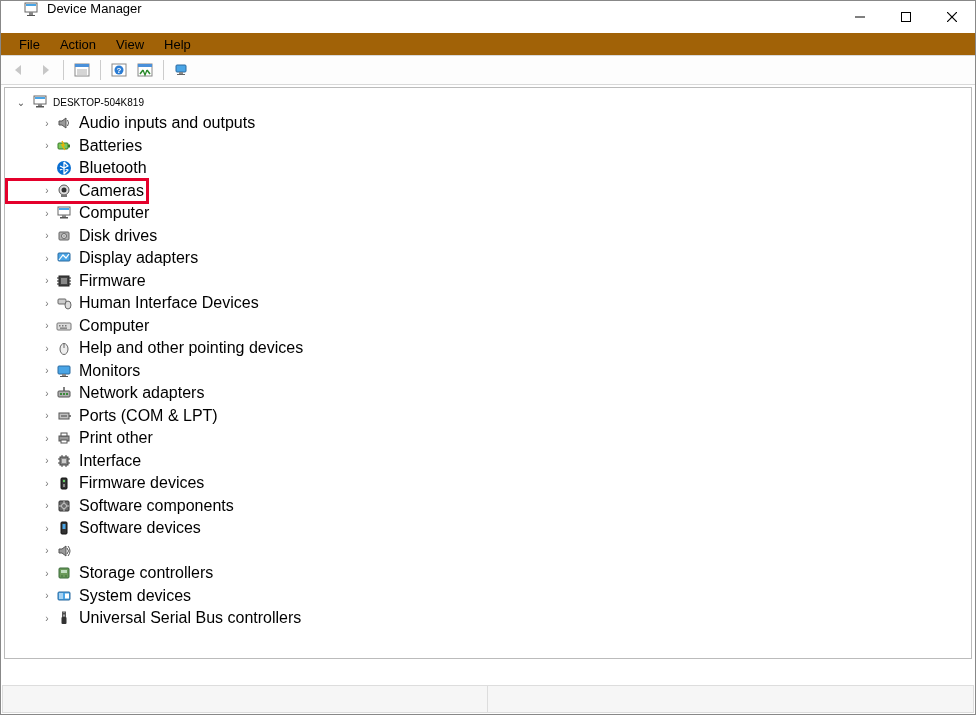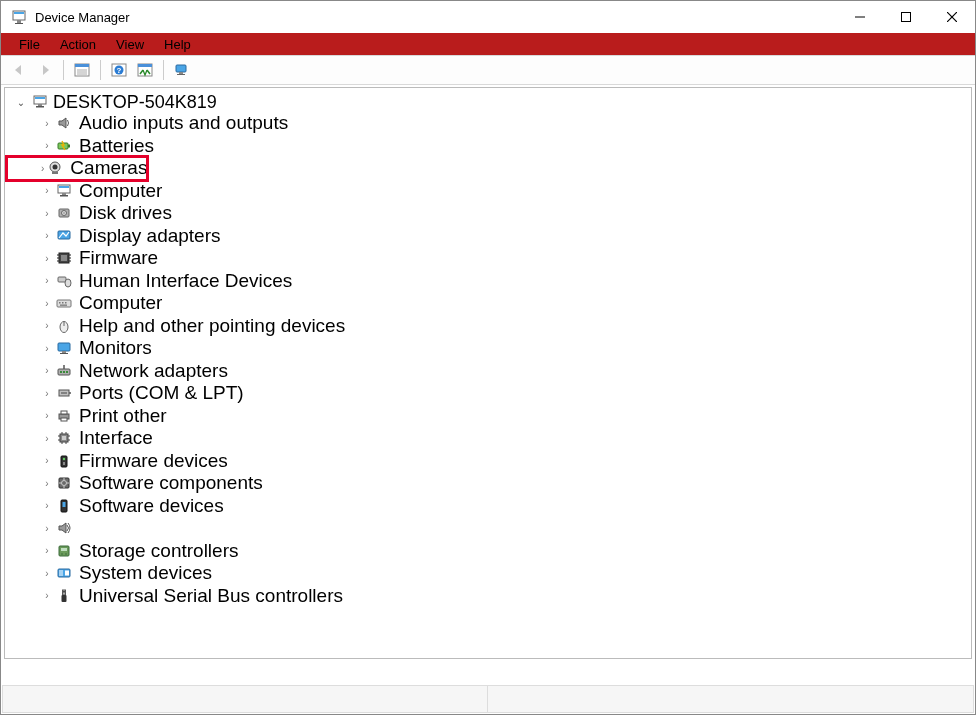--- a/index.html
+++ b/index.html
@@ -8,24 +8,23 @@
     font-size: 13px;
     background: #fff;
     width: 976px;
     height: 715px;
     overflow: hidden;
     border: 1px solid #888;
   }
   
   .titlebar {
     display: flex;
-    align-items: center;
     height: 32px;
     background: #fff;
-    padding-left: 10px;
+    padding-left: 22px;
   }
   .titlebar .app-icon {
     width: 16px; height: 16px;
     margin-right: 8px;
     display: inline-flex; align-items:center; justify-content:center;
   }
   .titlebar .title { font-size: 13px; color: #000; }
   .window-controls { margin-left: auto; display: flex; }
   .window-controls .btn {
     width: 46px; height: 32px;
@@ -34,21 +33,21 @@
     cursor: pointer;
   }
 
   
   .menubar {
     display: flex;
     height: 22px;
     align-items: center;
     padding-left: 8px;
     font-size: 13px;
-    background: #b91c1c;
+    background: #a16207;
   }
   .menubar .menu-item { padding: 2px 10px; cursor: pointer; }
 
   
   .toolbar {
     display: flex;
     align-items: center;
     height: 30px;
     padding: 2px 6px;
     gap: 2px;
@@ -85,21 +84,21 @@
     padding-left: 8px;
   }
   .root-row .chev {
     width: 12px;
     text-align: center;
     color: #555;
     cursor: pointer;
     font-size: 10px;
   }
   .root-row .root-icon { width: 18px; height:16px; display:inline-flex; align-items:center; justify-content:center; margin: 0 4px 0 4px;}
-  .root-label { font-size: 18px; }
+  .root-label { font-size: 10px; }
 
   .node-row {
     display: flex;
     align-items: center;
     height: 22.5px;
     padding-left: 34px;
     cursor: pointer;
   }
   .node-row .chev {
     width: 12px;
@@ -109,21 +108,21 @@
     margin-right: 2px;
     cursor: pointer;
   }
   .node-row .chev.blank { visibility: hidden; }
   .node-row .node-icon {
     width: 18px; height: 16px;
     display: inline-flex; align-items:center; justify-content:center;
     margin-right: 6px;
     flex-shrink: 0;
   }
-  .node-row .node-label { font-size: 19px; }
+  .node-row .node-label { font-size: 16px; }
   .node-row.highlighted {
     outline: 3px solid #e4002b;
     outline-offset: -1px;
     width: 140px;
   }
 
   
   .statusbar {
     position: absolute;
     left: 2px; right: 2px; bottom: 2px;
@@ -386,20 +385,29 @@
       </div>
       <div class="node-row">
         <span class="chev">›</span>
         <span class="node-icon">
           <svg width="16" height="16" viewBox="0 0 16 16">
             <use href="#ic-battery"></use>
           </svg>
         </span>
         <span class="node-label">Batteries</span>
       </div>
+      <div class="node-row">
+        <span class="chev blank">›</span>
+        <span class="node-icon">
+          <svg width="16" height="16" viewBox="0 0 16 16">
+            <use href="#ic-bluetooth"></use>
+          </svg>
+        </span>
+        <span class="node-label">Bluetooth</span>
+      </div>
       <div class="node-row highlighted">
         <span class="chev">›</span>
         <span class="node-icon">
           <svg width="16" height="16" viewBox="0 0 16 16">
             <use href="#ic-camera"></use>
           </svg>
         </span>
         <span class="node-label">Cameras</span>
       </div>
       <div class="node-row">

